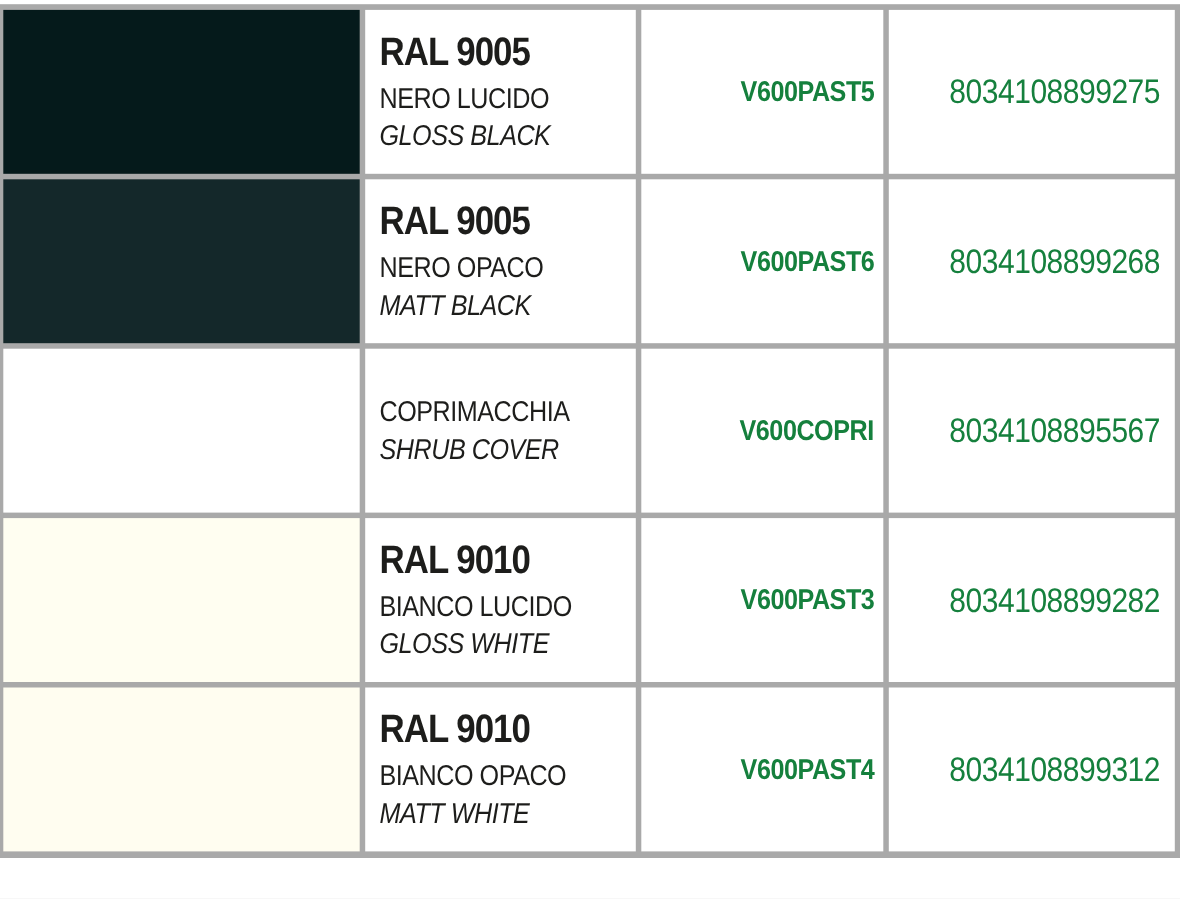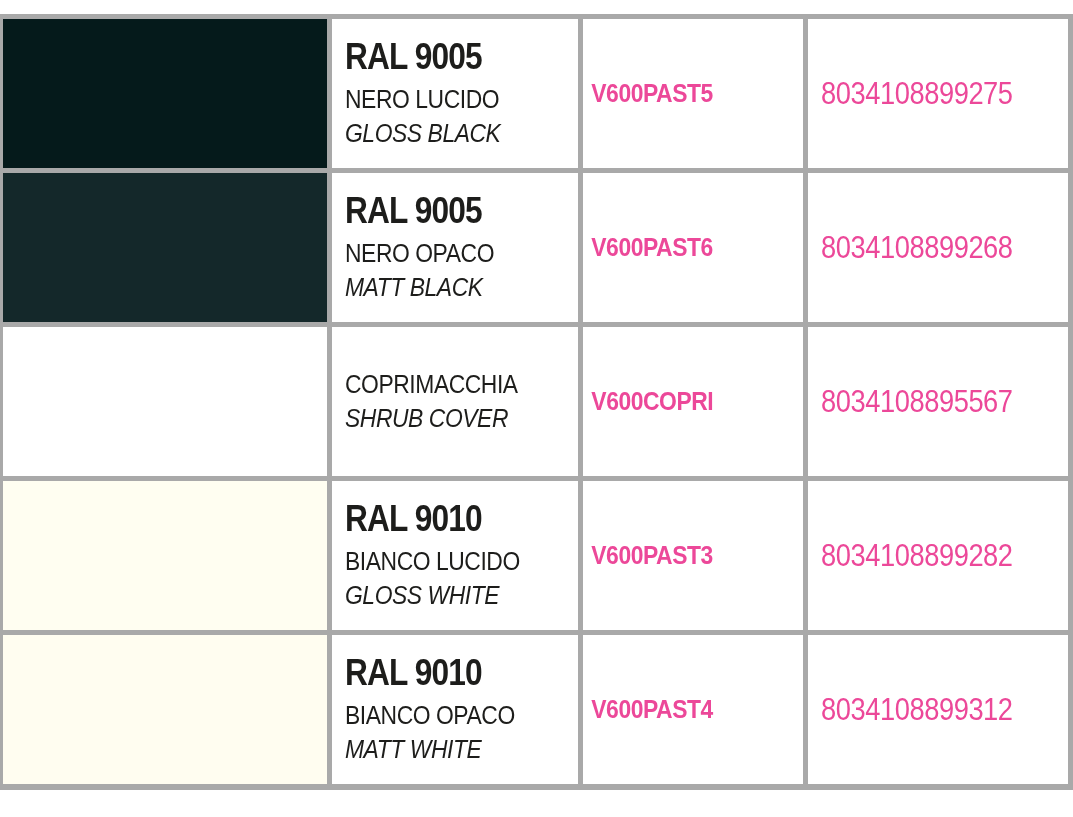--- a/index.html
+++ b/index.html
@@ -4,21 +4,21 @@
 <style>
   * { margin: 0; padding: 0; box-sizing: border-box; }
   html, body {
     width: 1073px;
     height: 817px;
     background: #ffffff;
     font-family: "Liberation Sans", sans-serif;
     overflow: hidden;
   }
   .catalog-table {
-    margin-top: 14px;
+    margin-top: 4px;
     display: grid;
     grid-template-columns: 324px 246px 220px 260px;
     grid-auto-rows: 149px;
     gap: 5px;
     background: #a9a9a9;
     border: 5px solid #a9a9a9;
     border-left-width: 3px;
     border-bottom-width: 6px;
     width: 1073px;
   }
@@ -54,22 +54,22 @@
   }
   .name-en-line {
     font-size: 26px;
     line-height: 1.28;
     letter-spacing: -0.5px;
     font-style: italic;
   }
   .code-cell, .ean-cell {
     display: flex;
     align-items: center;
-    justify-content: flex-start;
-    color: #ec4899;
+    justify-content: flex-end;
+    color: #15803d;
   }
   .code-text {
     font-size: 26px;
     font-weight: bold;
     letter-spacing: -0.5px;
     transform: scaleX(0.88);
     transform-origin: center center;
   }
   .ean-text {
     font-size: 31px;

